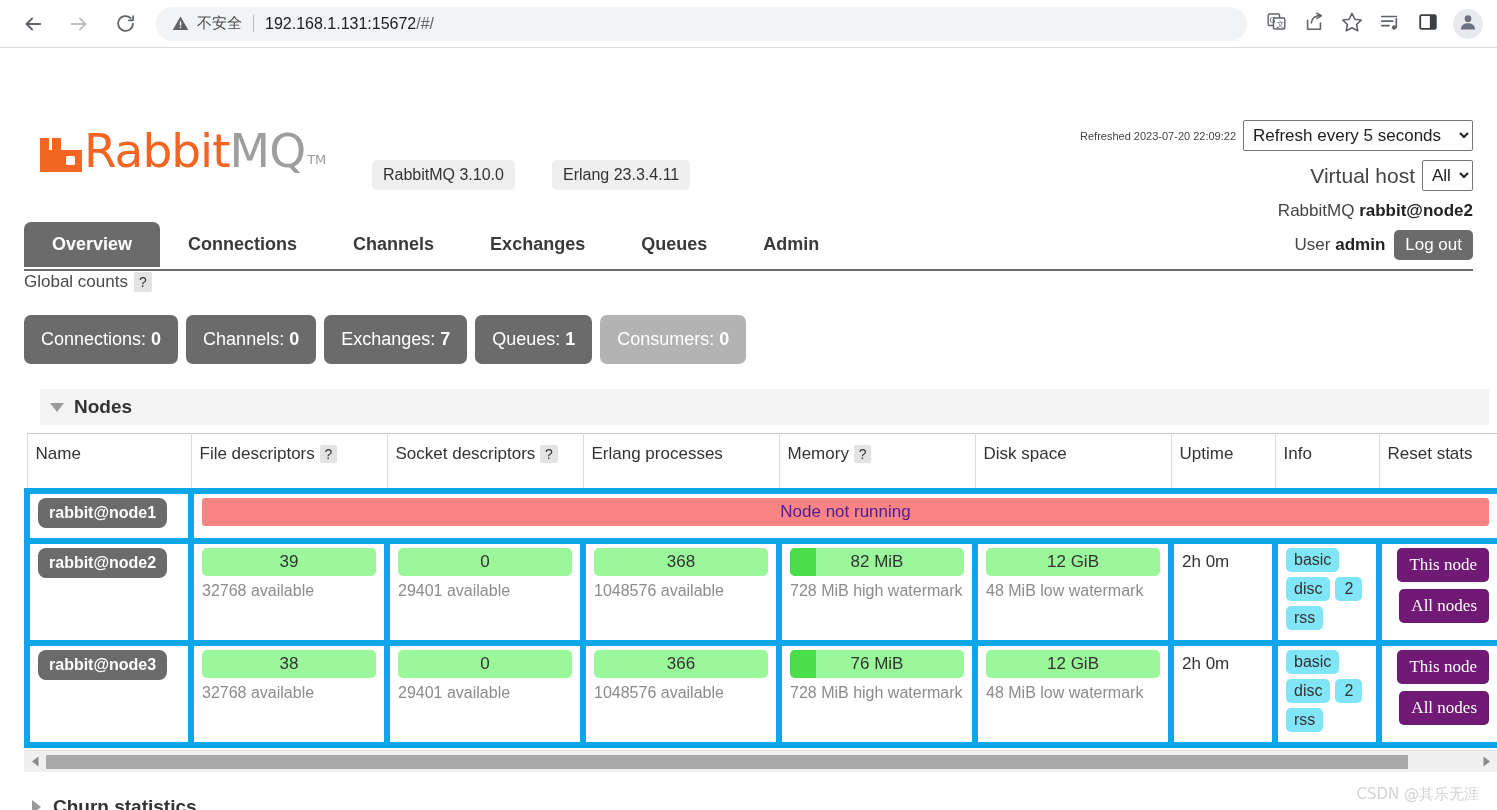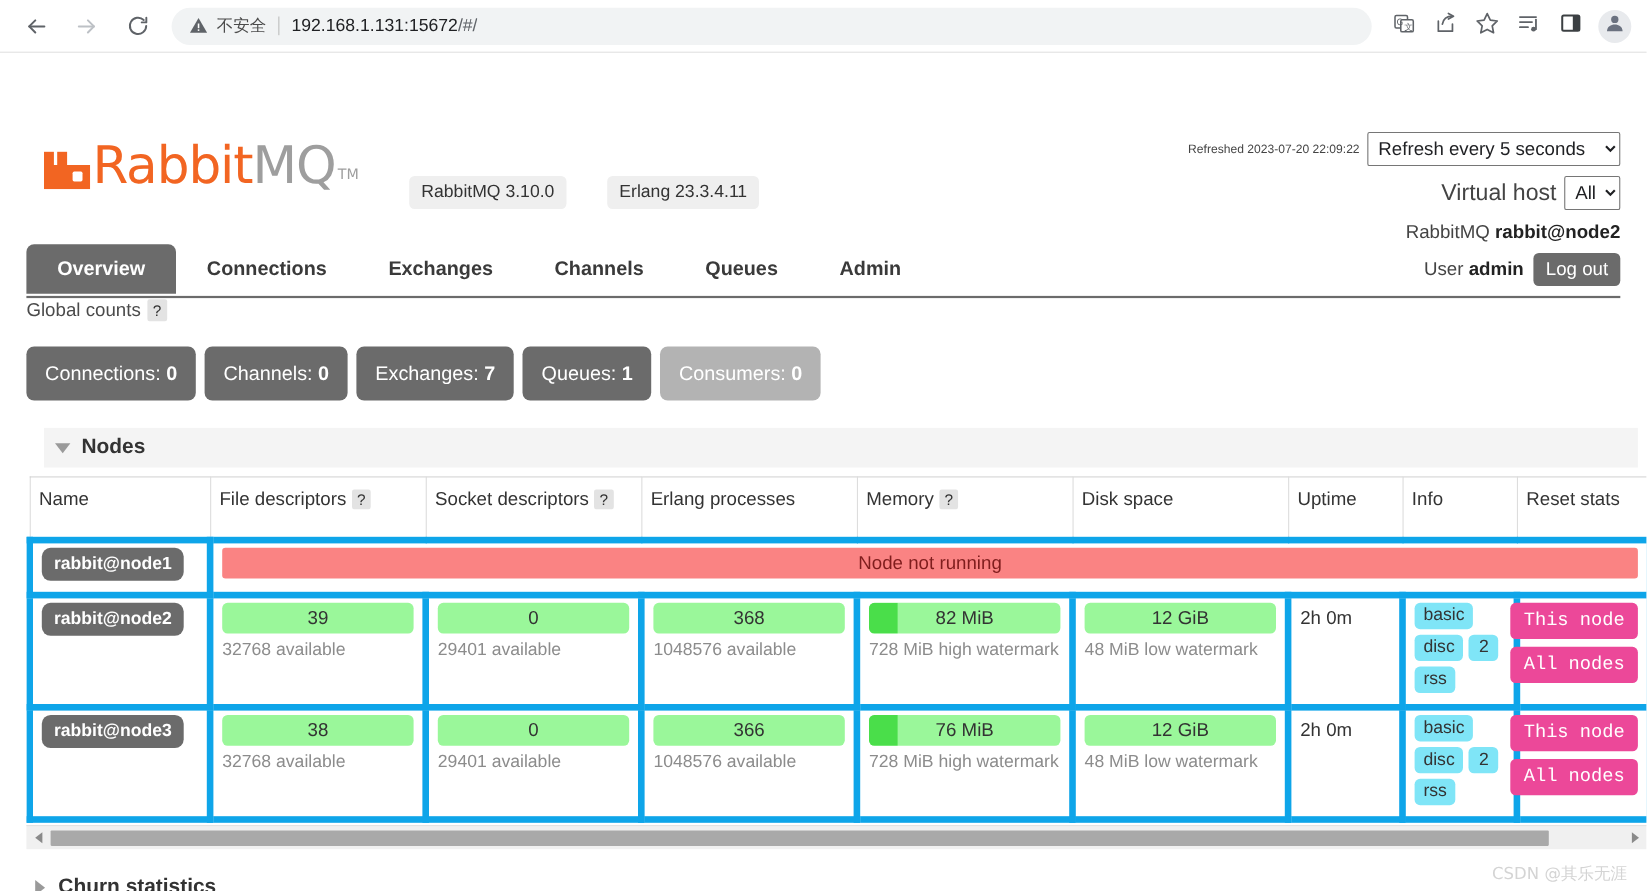--- a/index.html
+++ b/index.html
@@ -352,21 +352,21 @@
     font-size: 17px;
     color: #333;
     z-index: 1;
   }
   .bar-red {
     height: 28px;
     border-radius: 3px;
     background: #fa8383;
     display: flex; align-items: center; justify-content: center;
     font-size: 17px;
-    color: #7f1d1d;
+    color: #4c1d95;
   }
   .sub-note {
     margin-top: 6px;
     font-size: 16px;
     color: #8c8c8c;
     white-space: nowrap;
   }
   .uptime-val { font-size: 17px; color: #333; padding-top: 4px; }
 
   .tag-list { display: flex; flex-wrap: wrap; gap: 5px; max-width: 94px; }
@@ -375,27 +375,27 @@
     color: #333;
     font-size: 16px;
     border-radius: 5px;
     padding: 3px 8px;
     white-space: nowrap;
   }
   .tag.num { padding: 3px 9px; }
 
   .reset-col { display: flex; flex-direction: column; align-items: flex-end; gap: 7px; }
   .reset-btn {
-    background: #ec4899;
+    background: #701a75;
     color: #ffffff;
     font-size: 17px;
     border: none;
     border-radius: 5px;
     padding: 7px 12px;
-    font-family: Liberation Mono, monospace;
+    font-family: Liberation Serif, serif;
     cursor: pointer;
     white-space: nowrap;
   }
 
   
   #hscroll {
     position: absolute;
     left: 24px; top: 702px;
     width: 1473px; height: 22px;
     background: #f0f0f0;
@@ -570,22 +570,22 @@
       <div id="hdr-row-user">
         <span id="user-label"><span>User</span> <b>admin</b></span>
         <button id="logout-btn">Log out</button>
       </div>
     </div>
   </div>
 
   <div id="nav-tabs">
       <div class="nav-tab active">Overview</div>
       <div class="nav-tab">Connections</div>
+      <div class="nav-tab">Channels</div>
       <div class="nav-tab">Exchanges</div>
-      <div class="nav-tab">Channels</div>
       <div class="nav-tab">Queues</div>
       <div class="nav-tab">Admin</div>
     </div>
   <div id="nav-underline"></div>
 
   <div id="global-counts-label">
     <span>Global counts</span>
     <span class="help-q">?</span>
   </div>
   <div id="counts-row">

